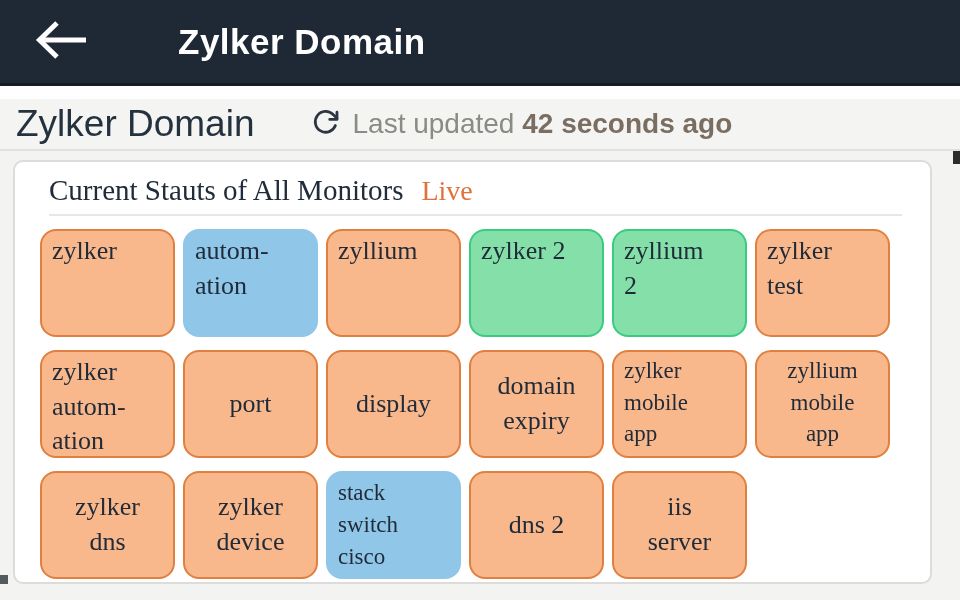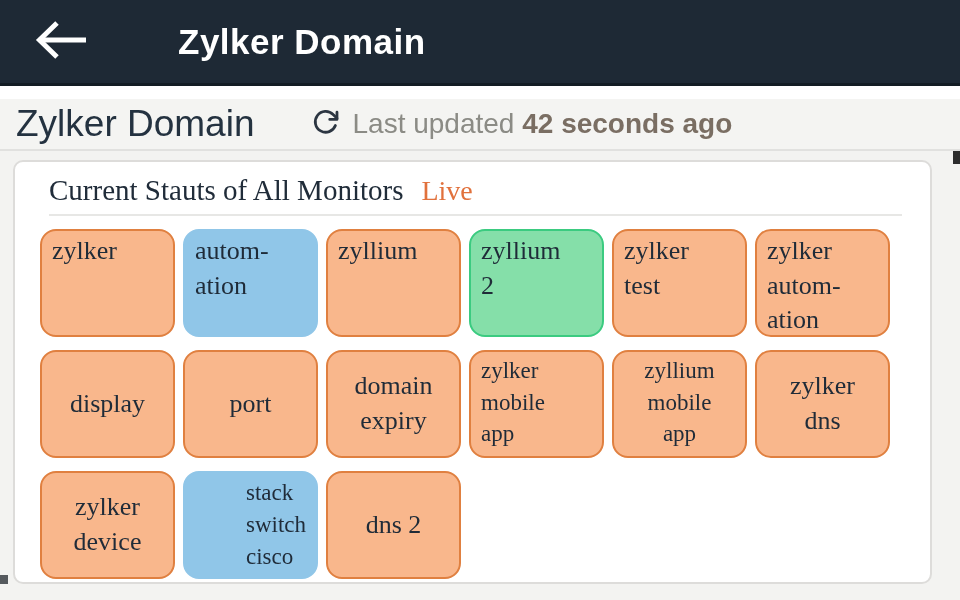--- a/index.html
+++ b/index.html
@@ -53,21 +53,21 @@
     border-radius:16px;border:2px solid transparent;box-sizing:border-box;
     display:flex;padding:3px 10px;font-size:26px;line-height:1.33;
     color:var(--text-dark,#1f2b38);cursor:pointer;
   }
   .tile span{white-space:pre-line;}
   .s-trouble{background:var(--status-trouble-fill,#f9b78c);border-color:var(--status-trouble-border,#e08040);}
   .s-maintenance{background:var(--status-maintenance-fill,#90c6e8);border-color:var(--status-maintenance-fill,#90c6e8);}
   .s-up{background:var(--status-up-fill,#85dfa9);border-color:var(--status-up-border,#3bcb80);}
   .a-left{justify-content:flex-start;text-align:left;}
   .a-center{justify-content:center;text-align:center;}
-  .a-block{justify-content:flex-end;text-align:left;}
+  .a-block{justify-content:flex-start;text-align:left;}
   .v-top{align-items:flex-start;}
   .v-middle{align-items:center;}
   .small{font-size:23px;line-height:1.38;}
 
   
   .scroll-thumb{position:absolute;right:0;top:151px;width:7px;height:13px;background:#2d2d2d;}
   .scroll-mark{position:absolute;left:0;top:575px;width:8px;height:9px;background:#555a5e;}
 </style>
 </head>
 <body>
@@ -112,37 +112,40 @@
           <span>zylker</span>
         </div>
         <div class="tile s-maintenance a-left v-top">
           <span>autom-
 ation</span>
         </div>
         <div class="tile s-trouble a-left v-top">
           <span>zyllium</span>
         </div>
         <div class="tile s-up a-left v-top">
+          <span>zylker 2</span>
+        </div>
+        <div class="tile s-up a-left v-top">
           <span>zyllium
 2</span>
         </div>
         <div class="tile s-trouble a-left v-top">
           <span>zylker
 test</span>
         </div>
         <div class="tile s-trouble a-left v-top">
           <span>zylker
 autom-
 ation</span>
         </div>
         <div class="tile s-trouble a-center v-middle">
-          <span>display</span>
+          <span>port</span>
         </div>
         <div class="tile s-trouble a-center v-middle">
-          <span>port</span>
+          <span>display</span>
         </div>
         <div class="tile s-trouble a-center v-middle">
           <span>domain
 expiry</span>
         </div>
         <div class="tile s-trouble a-left v-top small">
           <span>zylker
 mobile
 app</span>
         </div>
@@ -160,18 +163,22 @@
 device</span>
         </div>
         <div class="tile s-maintenance a-block v-middle small">
           <span>stack
 switch
 cisco</span>
         </div>
         <div class="tile s-trouble a-center v-middle">
           <span>dns 2</span>
         </div>
+        <div class="tile s-trouble a-center v-middle">
+          <span>iis
+server</span>
+        </div>
       </div>
   </div>
 </div>
 
 <div class="scroll-thumb"></div>
 <div class="scroll-mark"></div>
 
 </body></html>

